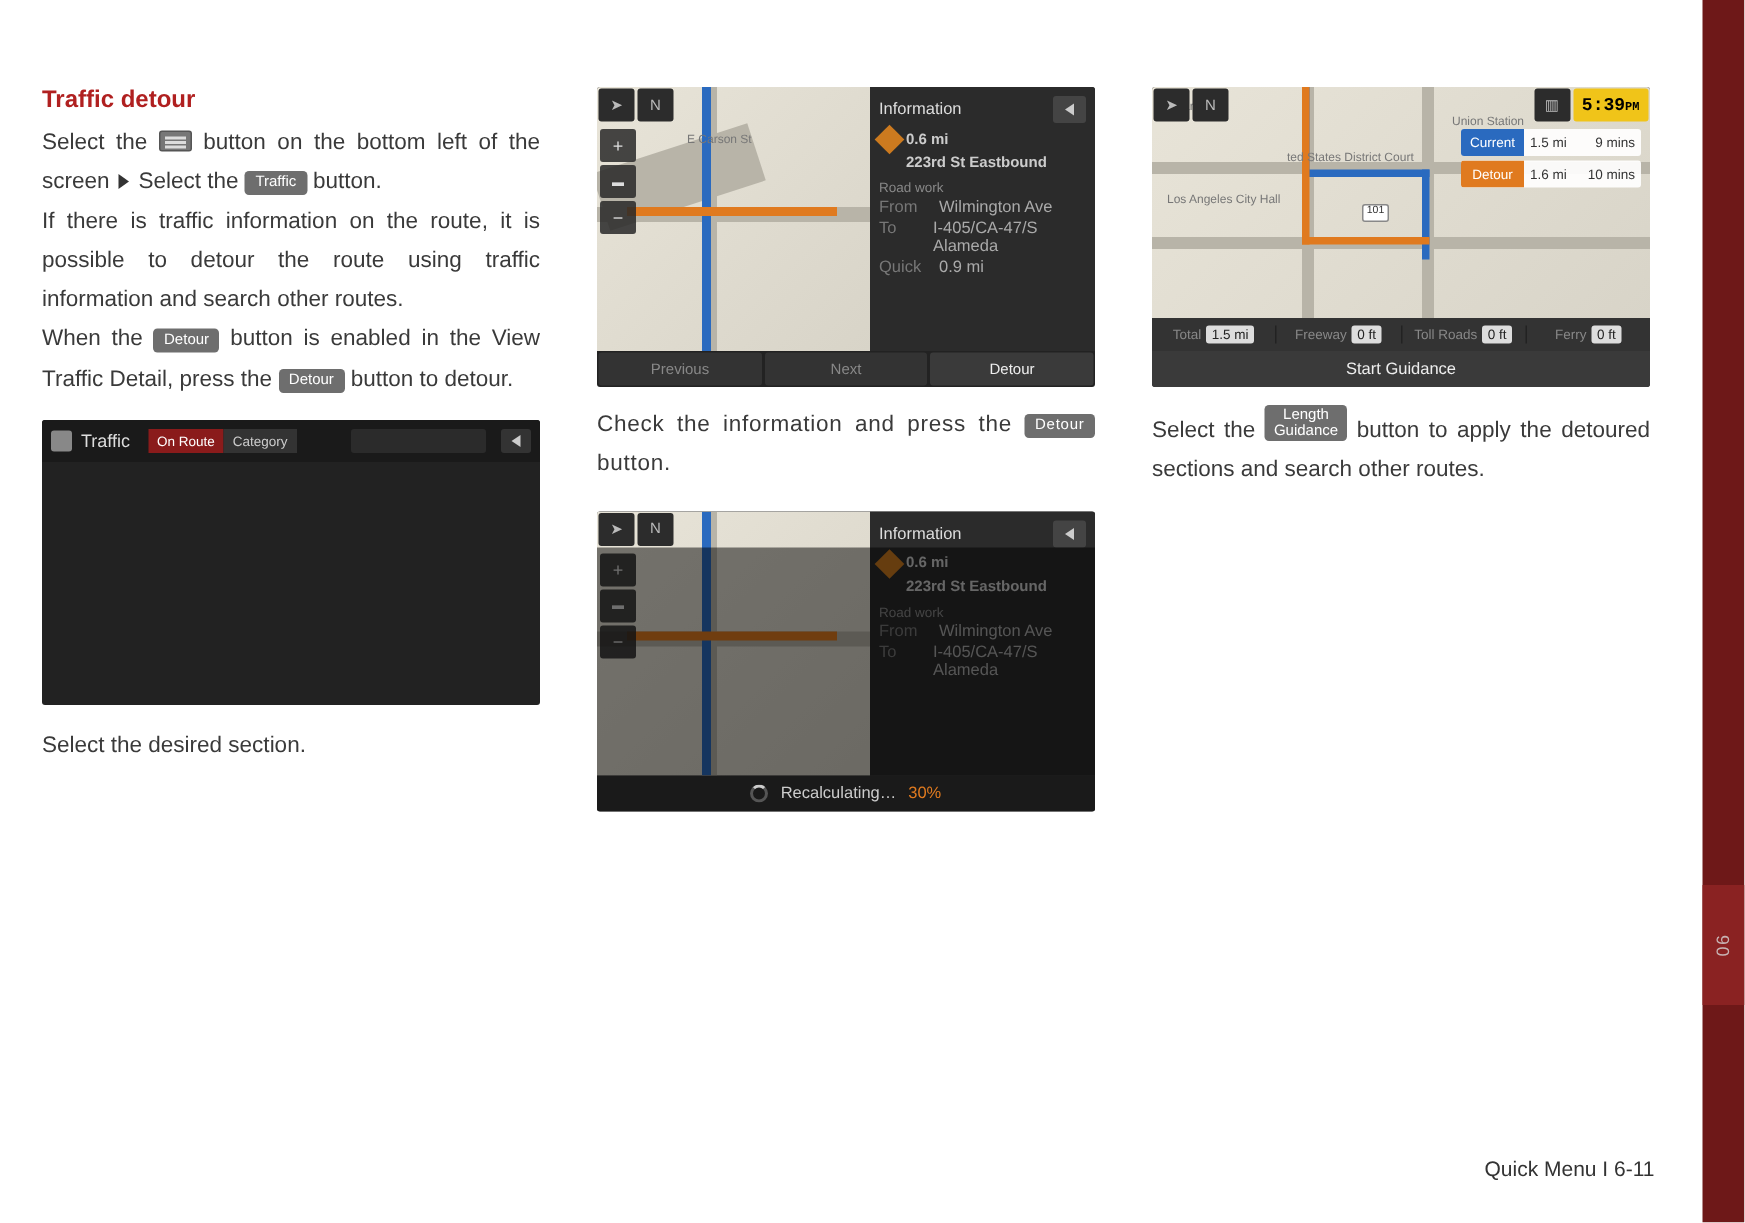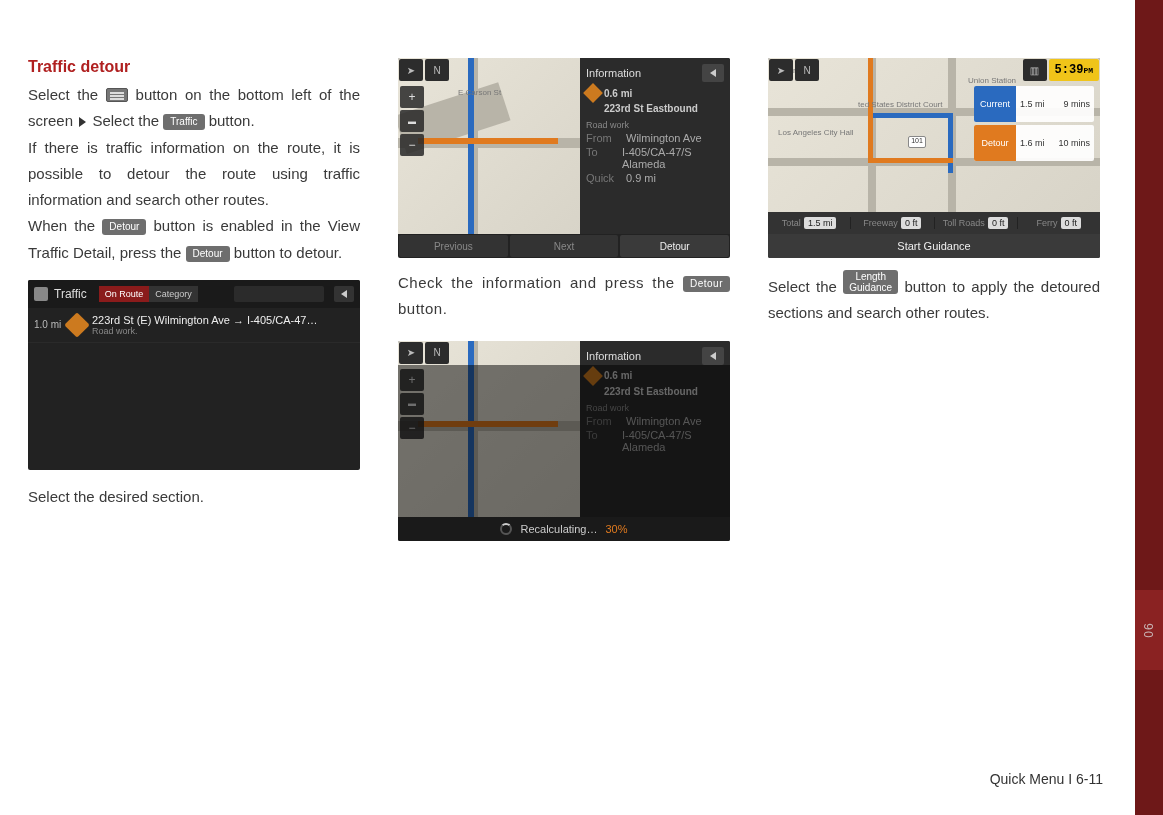--- a/index.html
+++ b/index.html
@@ -67,21 +67,21 @@
   
   .s3 .overlay { position:absolute; inset:24px 0 24px 0; background:rgba(0,0,0,0.5); }
   .s3 .recalc { position:absolute; bottom:0; left:0; right:0; height:24px; background:#1a1a1a; display:flex; align-items:center; justify-content:center; gap:8px; color:#ccc; font-size:11px; }
   .s3 .recalc .spin { width:12px;height:12px;border:2px solid #555;border-top-color:#ccc;border-radius:50%; }
   .s3 .recalc .pct { color:#e07a1f; }
 
   
   .s4 .map { right:0; bottom:46px; }
   .s4 .toolbar .clock2 { background:#f0c419;color:#000;font-weight:bold;padding:0 6px;height:22px;line-height:22px;border-radius:2px;margin:1px; font-size:12px; font-family:'Courier New',monospace; }
   .s4 .legend { position:absolute; top:28px; right:6px; width:120px; }
-  .s4 .legend .item { display:flex; align-items:center; background:rgba(255,255,255,0.92); border-radius:2px; margin-bottom:3px; font-size:9px; color:#333; overflow:hidden; height:36px; }
+  .s4 .legend .item { display:flex; align-items:center; background:rgba(255,255,255,0.92); border-radius:2px; margin-bottom:3px; font-size:9px; color:#333; overflow:hidden; height:18px; }
   .s4 .legend .item .tag { width:42px; height:100%; color:#fff; font-size:9px; display:flex;align-items:center;justify-content:center; }
   .s4 .legend .item .tag.cur { background:#2a6abf; }
   .s4 .legend .item .tag.det { background:#e07a1f; }
   .s4 .legend .item .val { flex:1; padding:0 4px; display:flex; justify-content:space-between; }
   .s4 .statbar { position:absolute; left:0; right:0; bottom:24px; height:22px; background:#333; display:flex; align-items:center; font-size:9px; color:#ccc; }
   .s4 .statbar .cell { flex:1; display:flex; align-items:center; justify-content:center; gap:3px; border-right:1px solid #222; padding:0 4px; }
   .s4 .statbar .cell .lbl { color:#888; }
   .s4 .statbar .cell .wv { background:#ddd; color:#222; padding:1px 4px; border-radius:2px; }
   .s4 .startbtn { position:absolute; bottom:0; left:0; right:0; height:24px; background:#3a3a3a; color:#eee; display:flex;align-items:center;justify-content:center; font-size:11px; }
   .s4 .map .label { position:absolute; font-size:8px; color:#777; }
@@ -129,28 +129,20 @@
         <div class="title">Traffic</div>
         <div class="tabs">
           <div class="tab active">On Route</div>
           <div class="tab">Category</div>
         </div>
         <div class="search"></div>
         <div class="back">
               <span class="barrow"></span>
             </div>
       </div>
-      <div class="row">
-        <div class="dist">1.0 mi</div>
-        <div class="sign"></div>
-        <div class="text">
-          <div class="t1">223rd St (E) Wilmington Ave → I-405/CA-47…</div>
-          <div class="t2">Road work.</div>
-        </div>
-      </div>
     </div>
 
     <p class="caption" style="margin-top:14px;">Select the desired section.</p>
   </div>
 
   <div class="col mid">
 
     <div class="shot mapshot">
       <div class="map">
         <div class="road" style="left:0;top:80px;width:100%;height:10px;"></div>

